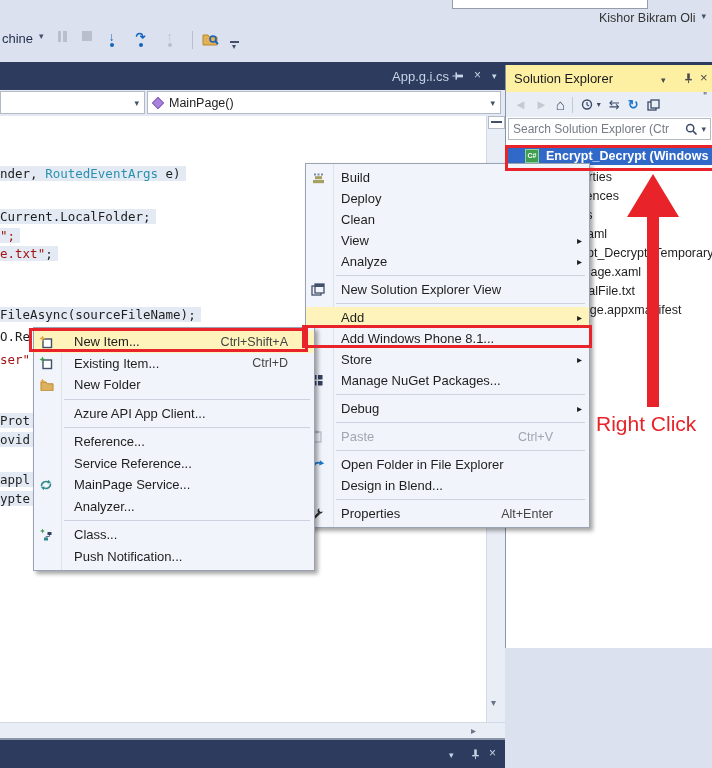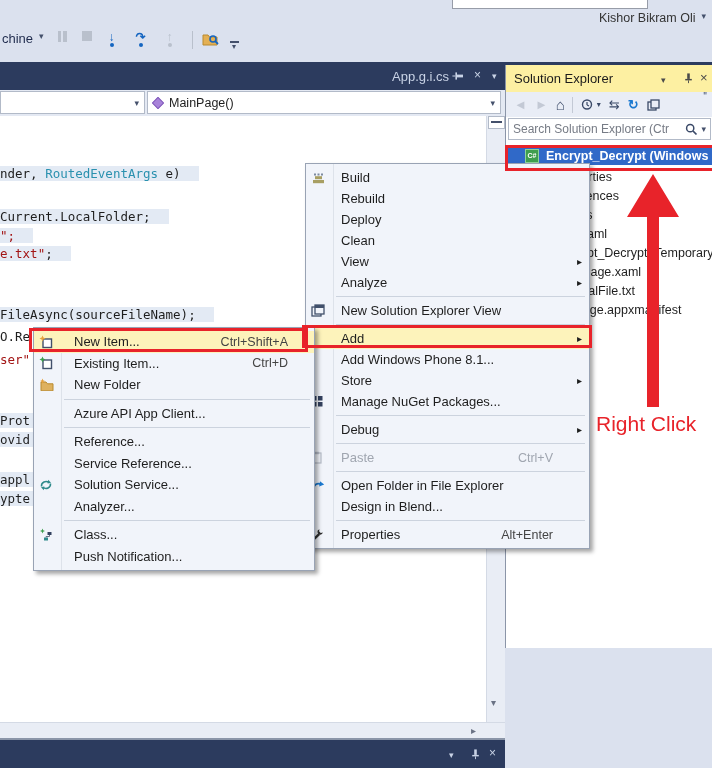--- a/index.html
+++ b/index.html
@@ -37,21 +37,21 @@
   #tabbar { left:0; top:62px; width:712px; height:28px; background:#2c3b5e; }
   #tabbar .title { position:absolute; left:392px; top:7px; font-size:13px; color:#c9d3e6; }
   #tabbar .ic { position:absolute; top:8px; color:#c9d3e6; font-size:12px; }
   #navbar { left:0; top:90px; width:505px; height:26px; background:#e4e9f3; }
   .ddl { position:absolute; background:#fff; border:1px solid #b2bac8; height:23px; top:1px;
     display:flex; align-items:center; font-size:12.5px; }
   .ddl .caret { margin-left:auto; margin-right:5px; }
   #editor { left:0; top:116px; width:486px; height:606px; background:#fff; overflow:hidden; }
   .cline { position:absolute; left:0; white-space:pre; font-family:"DejaVu Sans Mono", monospace;
     font-size:12.5px; line-height:17px; }
-  .cline .hl { background:#e3eaf4; padding-right:18px; }
+  .cline .hl { background:#e3eaf4; padding-right:5px; }
   .sx-k { color:#1e1e1e; } .sx-t { color:#2b91af; } .sx-s { color:#a31515; }
 
   
   #vscroll { left:486px; top:116px; width:19px; height:606px; background:#e9edf5; border-left:1px solid #d4dae5; }
   #vsplit { position:absolute; left:1px; top:0; width:17px; height:13px; background:#fff;
     border:1px solid #b2bac8; }
   #vsplit i { display:block; margin:4px 2px 0 2px; height:2px; background:#44506b; }
   #vscroll .sarrow { position:absolute; left:4px; bottom:14px; font-size:10px; color:#6a7284; }
   #hscroll { left:0; top:722px; width:505px; height:16px; background:#e9edf5; border-top:1px solid #d4dae5; }
   #hscroll .sarrow { position:absolute; left:471px; top:2px; font-size:10px; color:#6a7284; }
@@ -303,23 +303,20 @@
           <rect x="2" y="9" width="11" height="3.2" fill="#a89f63"></rect>
           <rect x="4" y="5.2" width="7" height="3" fill="#a89f63"></rect>
           <rect x="3" y="2.5" width="2" height="2" fill="#7d8aa0"></rect>
             <rect x="6.5" y="2.5" width="2" height="2" fill="#7d8aa0"></rect>
             <rect x="10" y="2.5" width="2" height="2" fill="#7d8aa0"></rect>
         </svg>
       </span>
       <span class="mlabel">Build</span>
     </div>
     <div class="mrow">
-        <span class="mlabel">Rebuild</span>
-      </div>
-    <div class="mrow">
         <span class="mlabel">Deploy</span>
       </div>
     <div class="mrow">
         <span class="mlabel">Clean</span>
       </div>
     <div class="mrow">
         <span class="mlabel">View</span>
         <span class="marrow">▸</span>
       </div>
     <div class="mrow">
@@ -445,21 +442,21 @@
       </div>
     <div class="mrow">
       <span class="mico">
         <svg width="14" height="14" viewBox="0 0 14 14">
           <path d="M2.5,8.5 a4.5,4.5 0 0 1 7.5,-3.8" fill="none" stroke="#2e8a8a" stroke-width="1.5"></path>
           <path d="M11.5,5.5 a4.5,4.5 0 0 1 -7.5,3.8" fill="none" stroke="#2e8a8a" stroke-width="1.5"></path>
           <path d="M9.2,1.8 L12,4.8 L8.6,5.4 Z" fill="#2e8a8a"></path>
           <path d="M4.8,12.2 L2,9.2 L5.4,8.6 Z" fill="#2e8a8a"></path>
         </svg>
       </span>
-      <span class="mlabel">Solution Service...</span>
+      <span class="mlabel">MainPage Service...</span>
     </div>
     <div class="mrow">
         <span class="mlabel">Analyzer...</span>
       </div>
     <div class="msep"></div>
     <div class="mrow">
       <span class="mico">
         <svg width="14" height="14" viewBox="0 0 14 14">
           <path d="M3.5,0.5 L4.2,2.3 L6,3 L4.2,3.7 L3.5,5.5 L2.8,3.7 L1,3 L2.8,2.3 Z" fill="#3c9e4c"></path>
           <rect x="8.5" y="4" width="4" height="3" fill="#33415e"></rect>

